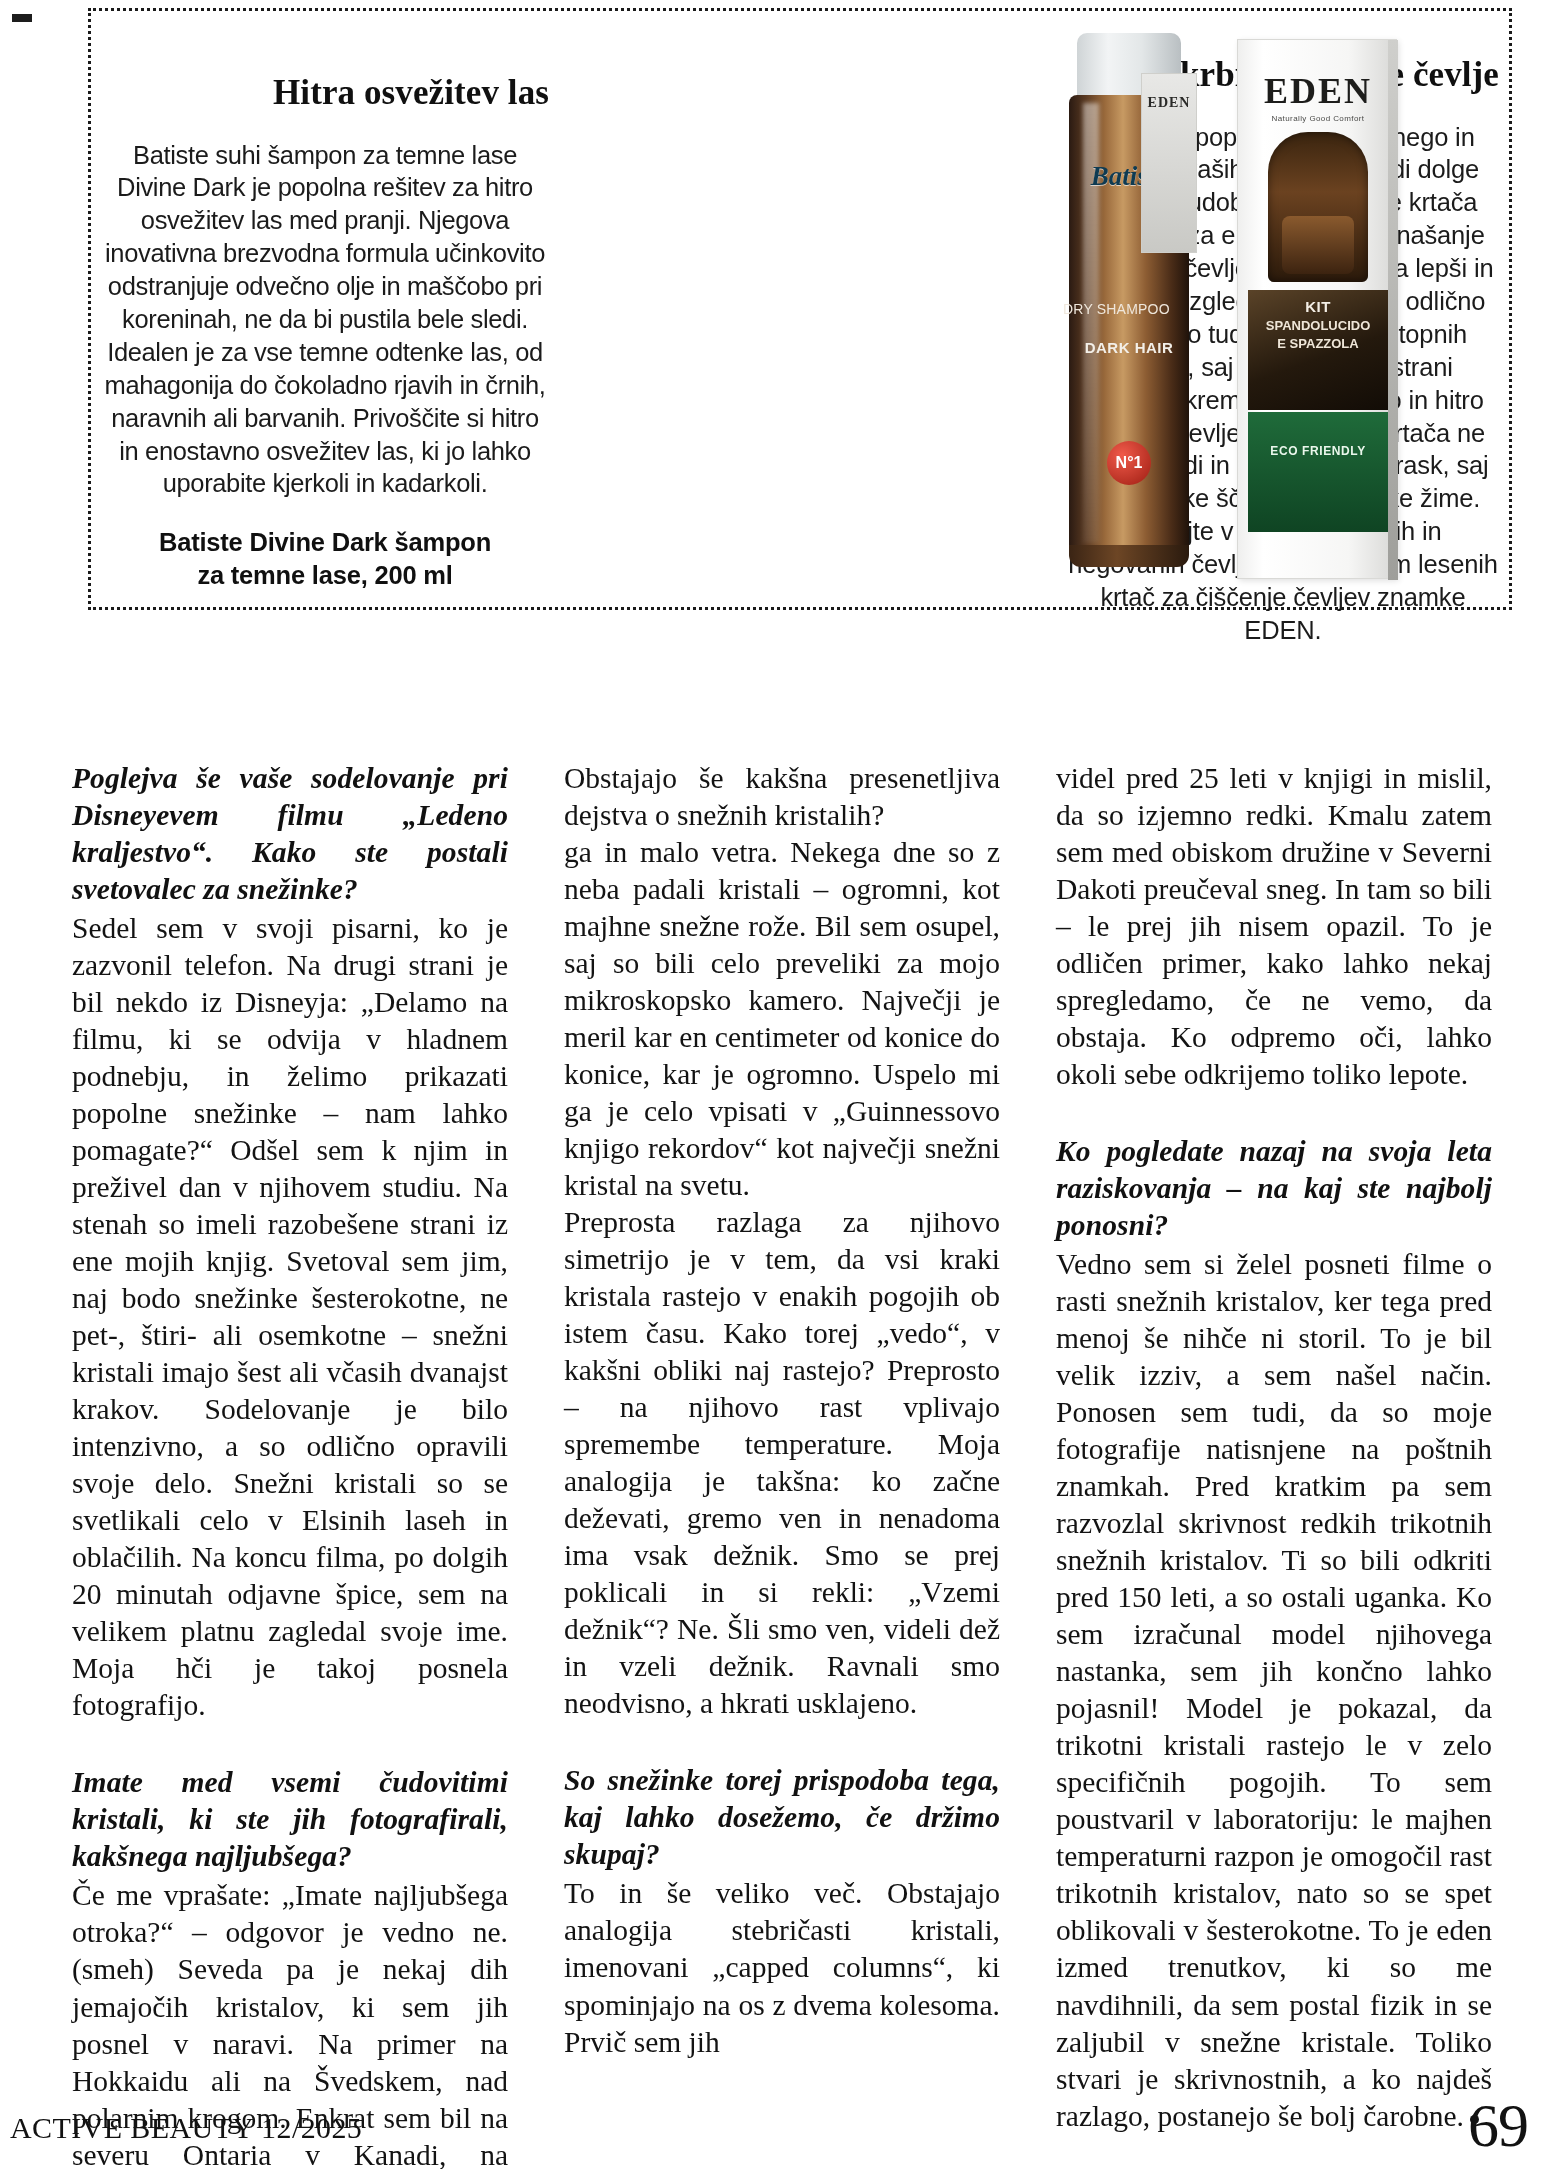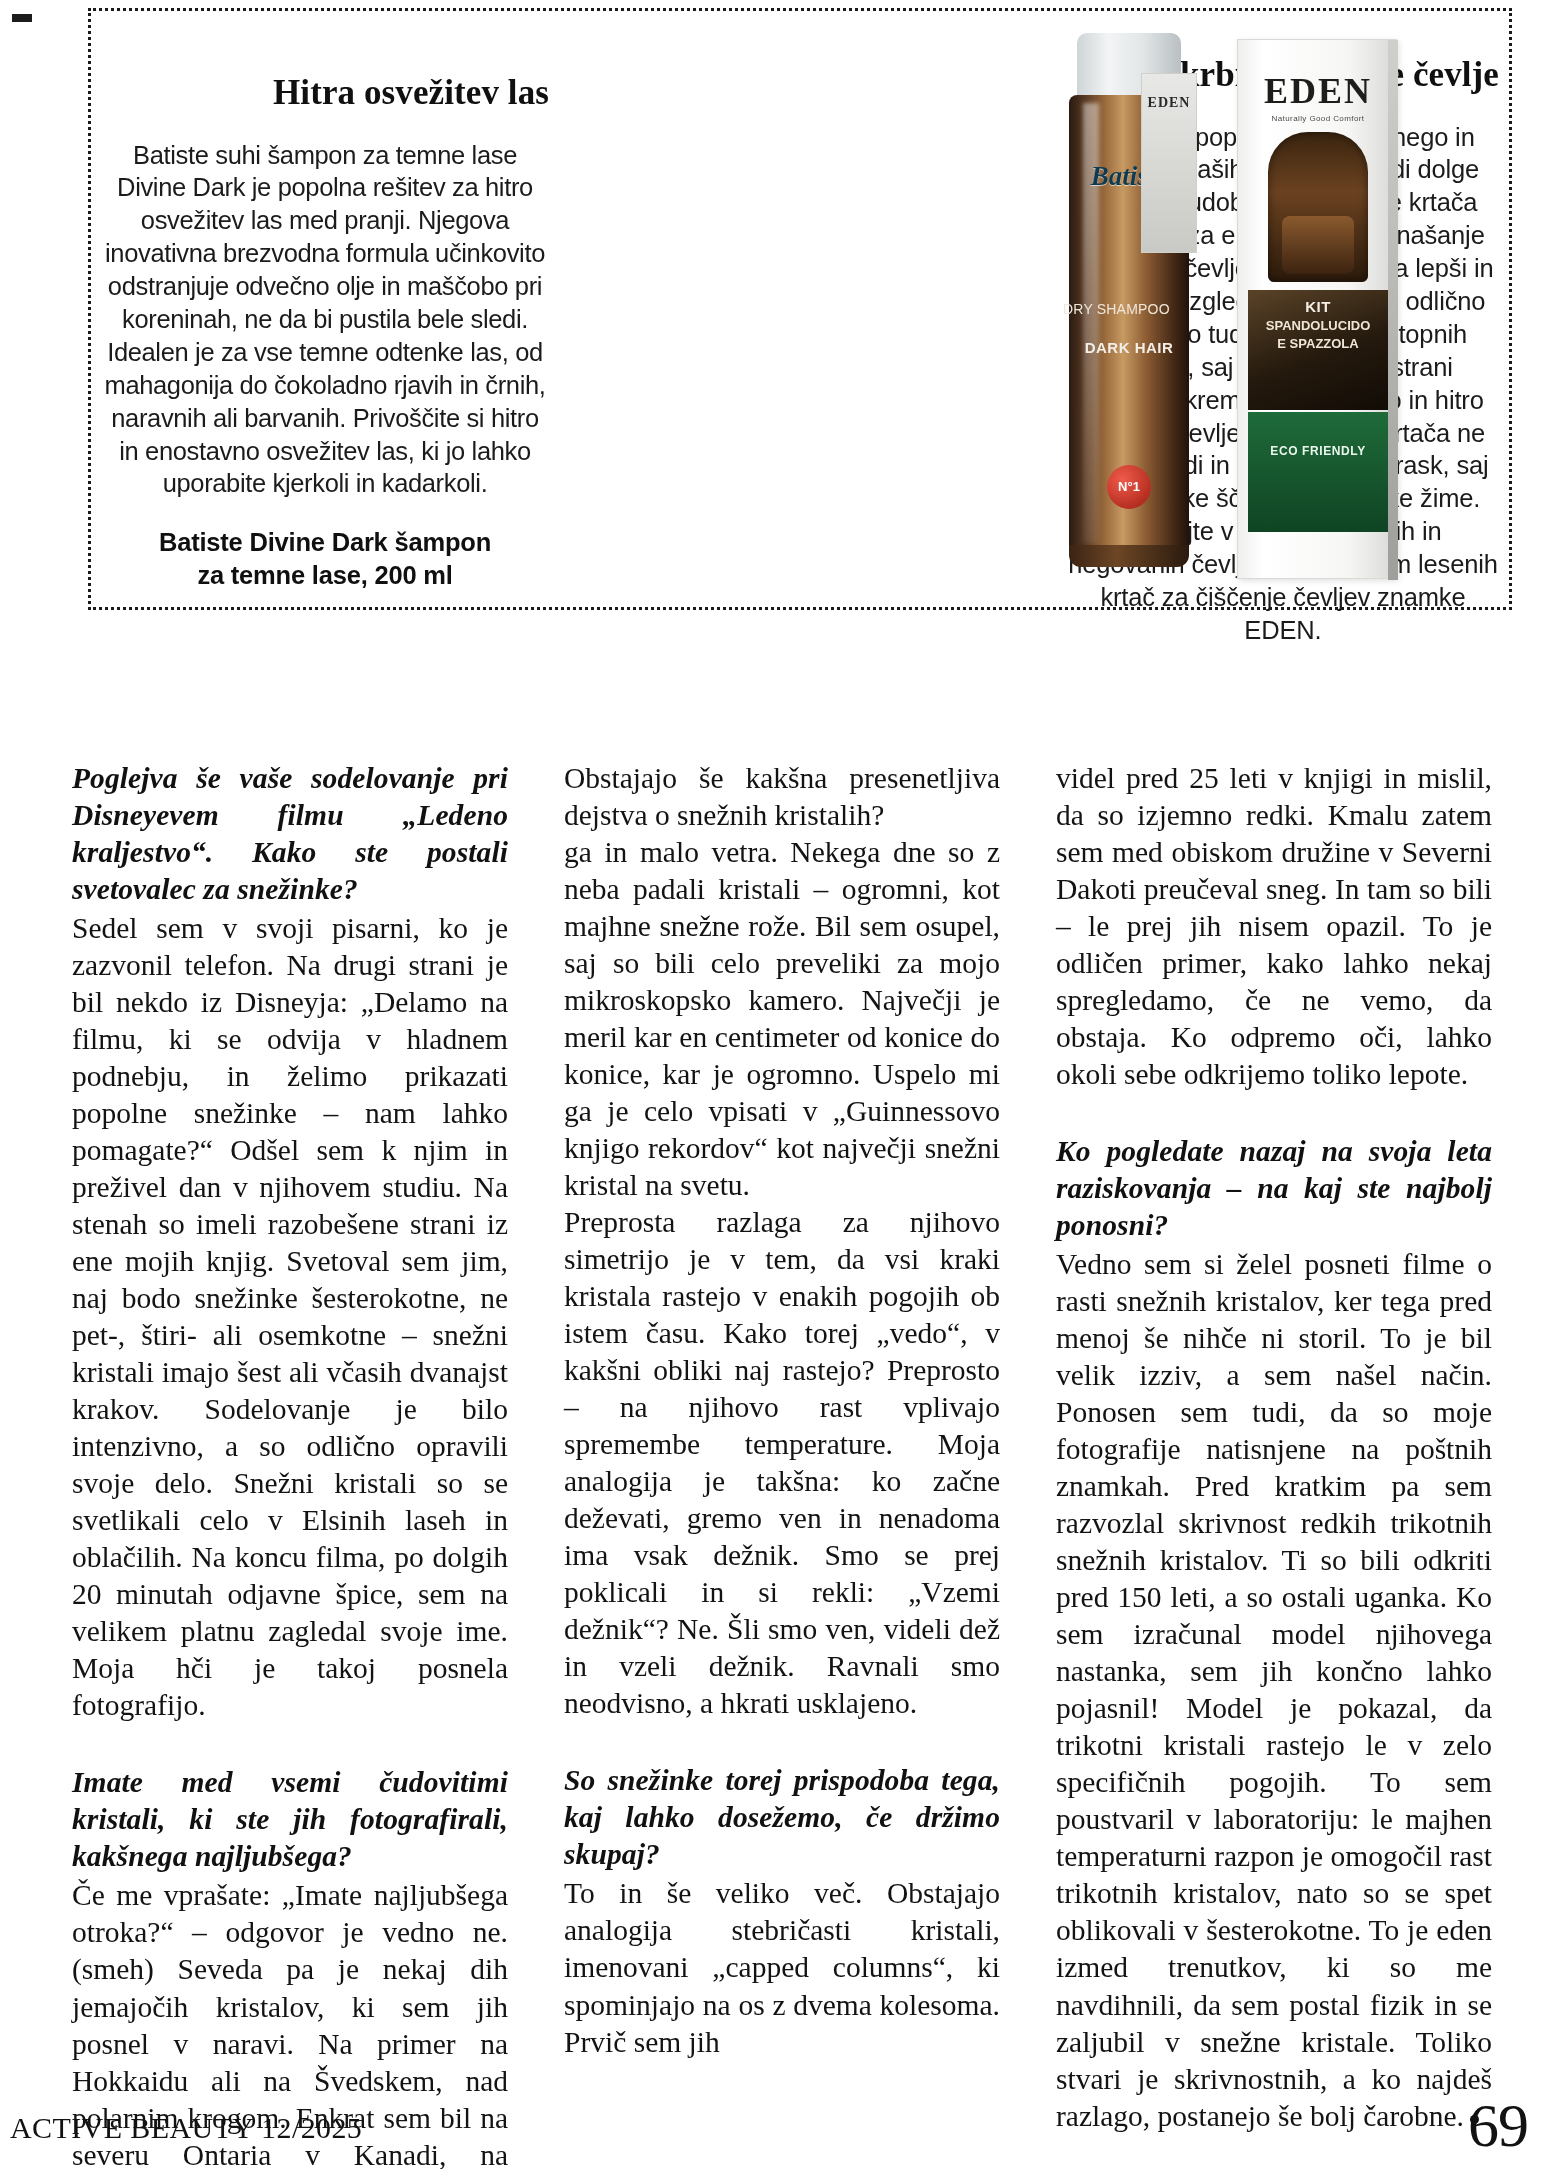--- a/index.html
+++ b/index.html
@@ -125,25 +125,25 @@
     font-family:"Liberation Sans", sans-serif;
     font-weight: bold; font-size: 15px; letter-spacing:.5px;
     color: #f3efe8;
   }
   .can-sub {
     position:absolute; left:0; top:268px; width:132px; text-align:left;
     font-family:Liberation Sans, sans-serif; font-size:14px; color:#efe7dc;
     letter-spacing:.2px;
   }
   .can-badge {
-    position:absolute; left:44px; top:432px; width:44px; height:44px;
+    position:absolute; left:44px; top:408px; width:44px; height:44px;
     border-radius:50%;
     background: radial-gradient(circle at 35% 32%, #f05a4a, #9e1d12);
     color:#fff; font-family:"Liberation Sans",sans-serif;
-    font-size:13px; font-weight:bold; text-align:center; line-height:44px;
+    font-size:16px; font-weight:bold; text-align:center; line-height:44px;
   }
   .can-bottom {
     position:absolute; left:6px; top:512px; width:120px; height:22px;
     background: linear-gradient(90deg,#3a2414,#6d4625 40%,#2a1a0e);
     border-radius: 0 0 12px 12px;
   }
 
   
   .edenbox {
     position: absolute;

